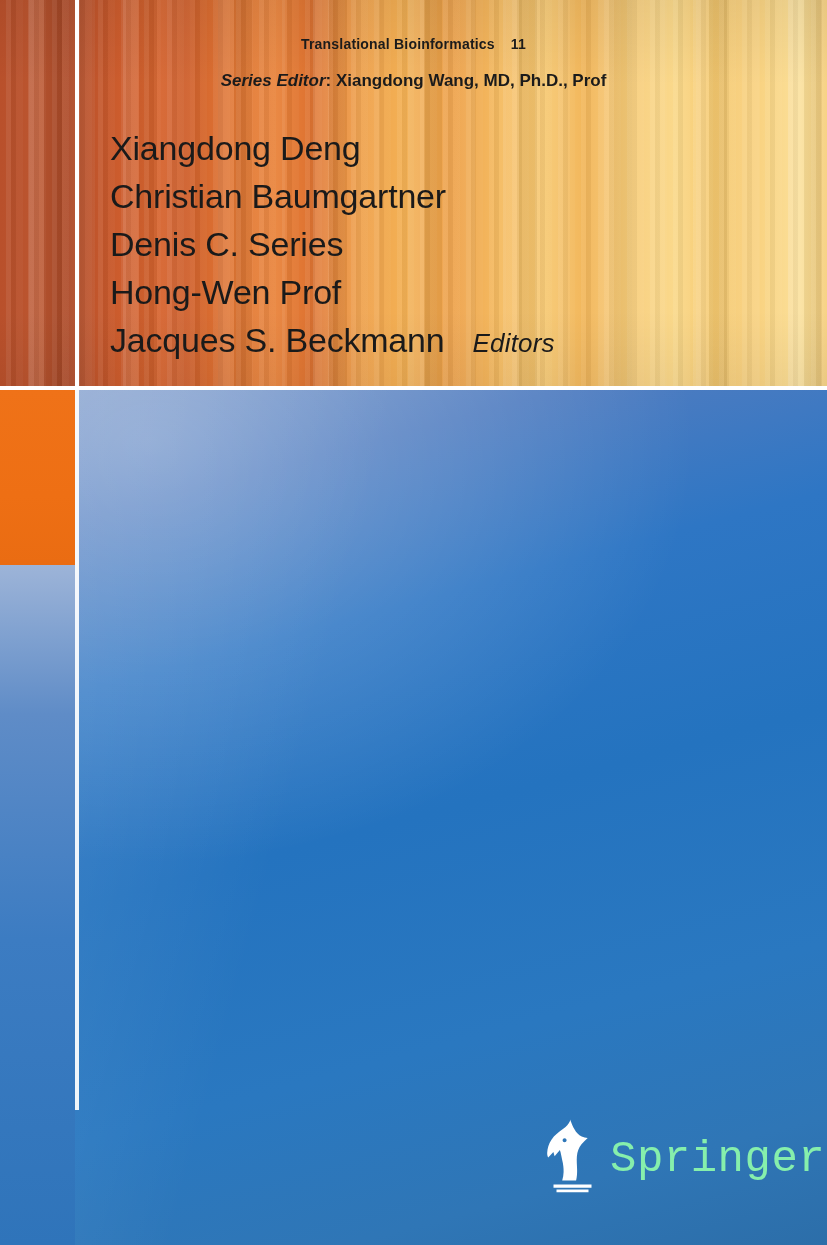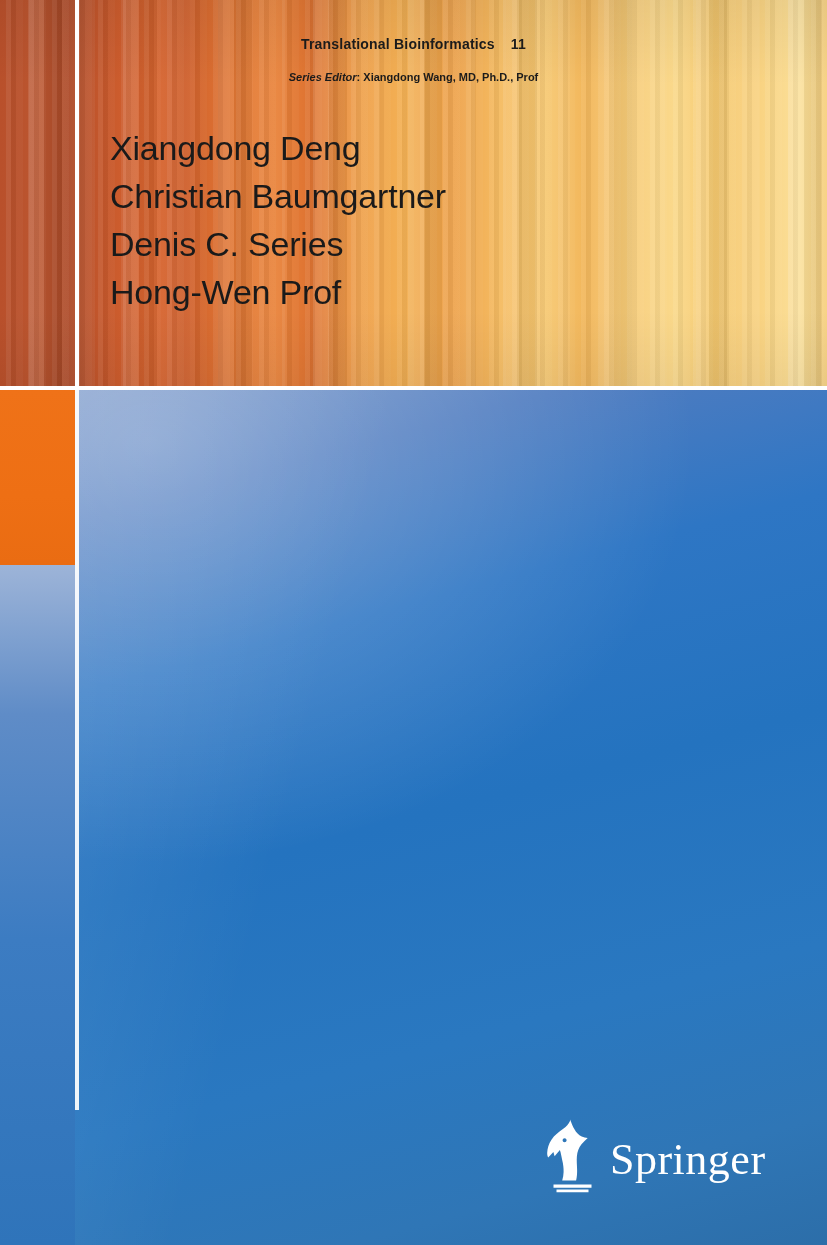--- a/index.html
+++ b/index.html
@@ -140,21 +140,21 @@
     letter-spacing: 0.2px;
   }
   .series-line .num { margin-left: 16px; }
 
   .series-editor {
     position: absolute;
     left: 0; top: 71px;
     width: 827px;
     text-align: center;
     color: #1b1b1b;
-    font-size: 11px;
+    font-size: 17px;
     font-weight: bold;
   }
   .series-editor .ital {
     font-style: italic;
   }
 
   .editors-list {
     position: absolute;
     left: 110px; top: 124px;
     width: 680px;
@@ -190,23 +190,23 @@
   
   .publisher {
     position: absolute;
     left: 540px; top: 1118px;
     width: 240px;
     height: 80px;
   }
   .springer-word {
     position: absolute;
     left: 70px; top: 16px;
-    color: #ffffff;
+    color: #86efac;
     font-size: 44px;
-    font-family: Liberation Serif, serif;
+    font-family: Liberation Mono, monospace;
     letter-spacing: 0.5px;
   }
   .knight {
     position: absolute;
     left: 0; top: 0;
     width: 64px; height: 76px;
   }
 </style>
 </head>
 <body>
@@ -233,20 +233,23 @@
       <span>Xiangdong Deng</span>
     </div>
     <div class="editor-name">
       <span>Christian Baumgartner</span>
     </div>
     <div class="editor-name">
       <span>Denis C. Series</span>
     </div>
     <div class="editor-name">
       <span>Hong-Wen Prof</span>
+    </div>
+    <div class="editor-name">
+      <span>Jacques S. Beckmann</span><span class="editors-word">Editors</span>
     </div>
   </div>
 
   <div class="blue-area"></div>
   <div class="blue-sheen"></div>
   <div class="orange-block"></div>
   <div class="spine-col"></div>
   <div class="spine-rule-bottom"></div>
 
 

